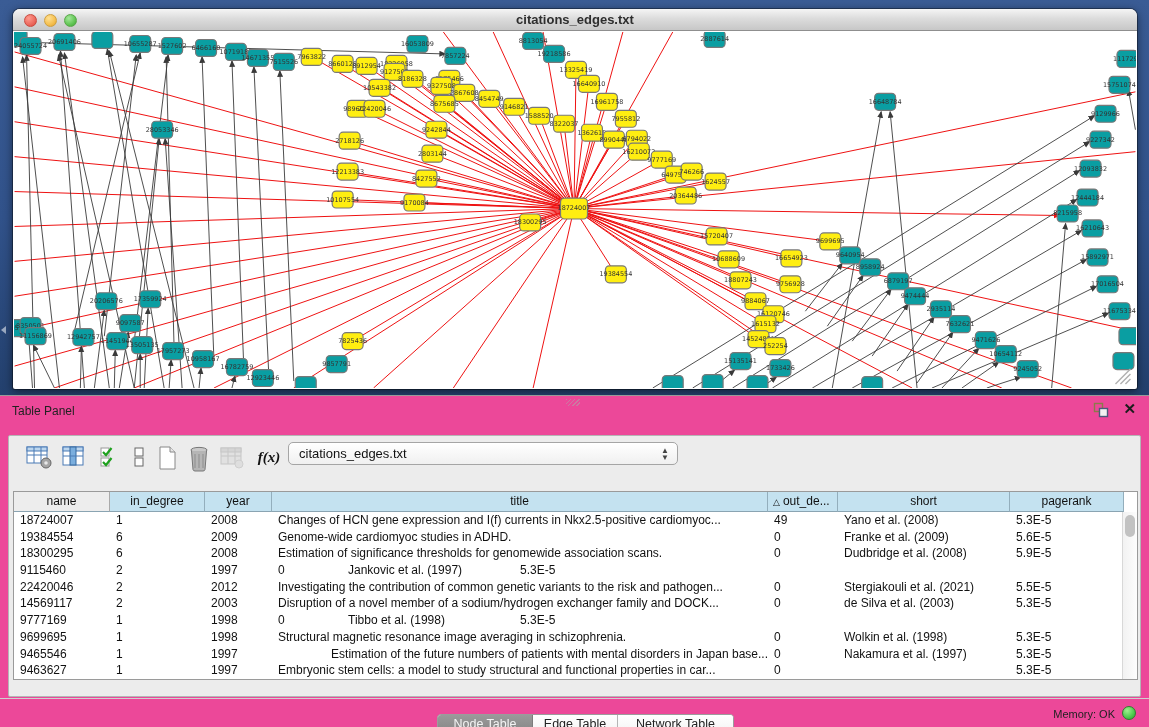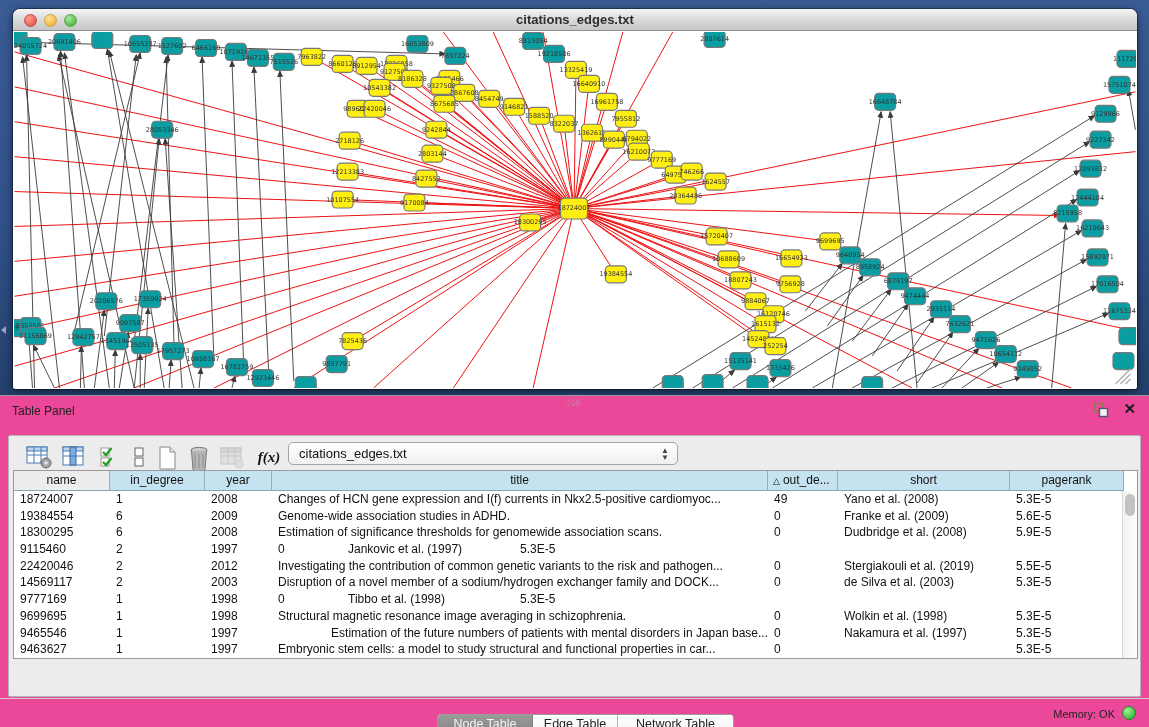--- a/index.html
+++ b/index.html
@@ -43,21 +43,21 @@
   #toolbar { position:absolute; left:6px; top:6px; height:34px; width:100%; }
   .tb-icon { position:absolute; top:3px; width:28px; height:26px; text-align:center; }
   .tb-fx { font-family:"Liberation Serif", serif; font-style:italic; font-weight:bold;
     font-size:15px; color:#111; padding-top:4px; }
   #tbl-select { position:absolute; left:279px; top:6px; width:390px; height:23px;
     background:linear-gradient(180deg,#ffffff,#f0f0f0); border:1px solid #a5a5a5;
     border-radius:5px; font-size:13px; color:#111; line-height:21px; padding-left:10px; }
   #tbl-select .steppers { position:absolute; right:8px; top:4px; font-size:8px;
     color:#444; line-height:7px; text-align:center; }
 
-  #table-wrap { position:absolute; left:4px; top:34px; width:1125px; height:189px;
+  #table-wrap { position:absolute; left:4px; top:55px; width:1125px; height:189px;
     background:#fff; border:1px solid #9a9a9a; }
   #thead { position:absolute; left:0; top:0; right:15px; height:20px; display:flex; }
   .th { height:20px; font-size:12px; color:#111; text-align:center; line-height:19px;
     background:#c4e2f0; border-right:1px solid #93aebc; border-bottom:1px solid #8aa4b2;
     overflow:hidden; white-space:nowrap; flex:0 0 auto; }
   .th.first { background:#ededed; border-right:1px solid #aaa; }
   .th .sort { font-size:9px; margin-right:3px; }
   #tbody { position:absolute; left:0; top:20px; right:15px; bottom:0; overflow:hidden; }
   .tr { display:flex; height:16.7px; }
   .td { font-size:12px; color:#111; line-height:16.5px; white-space:nowrap;
@@ -760,21 +760,21 @@
               <div class="td" style="width: 67px;">2008</div>
               <div class="td" style="width: 496px;">Changes of HCN gene expression and I(f) currents in Nkx2.5-positive cardiomyoc...</div>
               <div class="td" style="width: 70px;">49</div>
               <div class="td" style="width: 172px;">Yano et al. (2008)</div>
               <div class="td" style="width: 114px;">5.3E-5</div>
             </div>
             <div class="tr">
               <div class="td" style="width: 96px;">19384554</div>
               <div class="td" style="width: 95px;">6</div>
               <div class="td" style="width: 67px;">2009</div>
-              <div class="td" style="width: 496px;">Genome-wide association studies in ADHD.</div>
+              <div class="td" style="width: 496px;">Genome-wide cardiomyoc studies in ADHD.</div>
               <div class="td" style="width: 70px;">0</div>
               <div class="td" style="width: 172px;">Franke et al. (2009)</div>
               <div class="td" style="width: 114px;">5.6E-5</div>
             </div>
             <div class="tr">
               <div class="td" style="width: 96px;">18300295</div>
               <div class="td" style="width: 95px;">6</div>
               <div class="td" style="width: 67px;">2008</div>
               <div class="td" style="width: 496px;">Estimation of significance thresholds for genomewide association scans.</div>
               <div class="td" style="width: 70px;">0</div>
@@ -788,21 +788,21 @@
               <div class="td" style="width: 70px;">0</div>
               <div class="td" style="width: 172px;">Jankovic et al. (1997)</div>
               <div class="td" style="width: 114px;">5.3E-5</div>
             </div>
             <div class="tr">
               <div class="td" style="width: 96px;">22420046</div>
               <div class="td" style="width: 95px;">2</div>
               <div class="td" style="width: 67px;">2012</div>
               <div class="td" style="width: 496px;">Investigating the contribution of common genetic variants to the risk and pathogen...</div>
               <div class="td" style="width: 70px;">0</div>
-              <div class="td" style="width: 172px;">Stergiakouli et al. (2019)</div>
+              <div class="td" style="width: 172px;">Stergiakouli et al. (2021)</div>
               <div class="td" style="width: 114px;">5.5E-5</div>
             </div>
             <div class="tr">
               <div class="td" style="width: 96px;">14569117</div>
               <div class="td" style="width: 95px;">2</div>
               <div class="td" style="width: 67px;">2003</div>
               <div class="td" style="width: 496px;">Disruption of a novel member of a sodium/hydrogen exchanger family and DOCK...</div>
               <div class="td" style="width: 70px;">0</div>
               <div class="td" style="width: 172px;">de Silva et al. (2003)</div>
               <div class="td" style="width: 114px;">5.3E-5</div>

